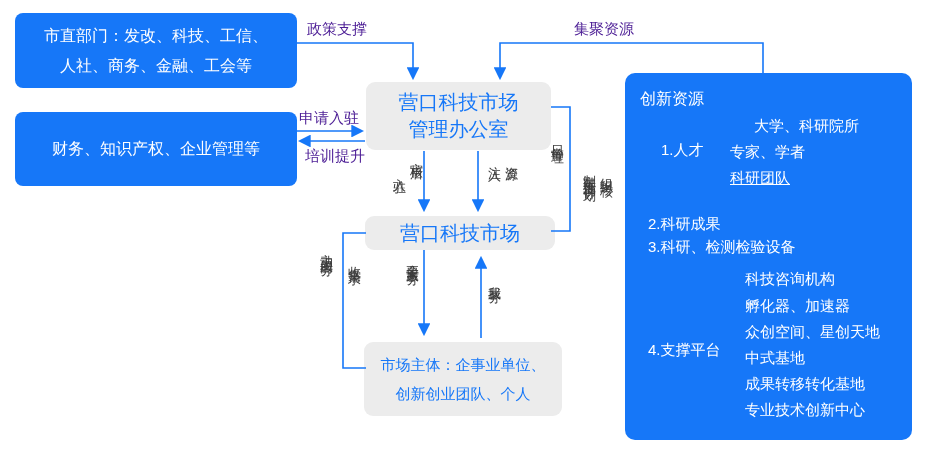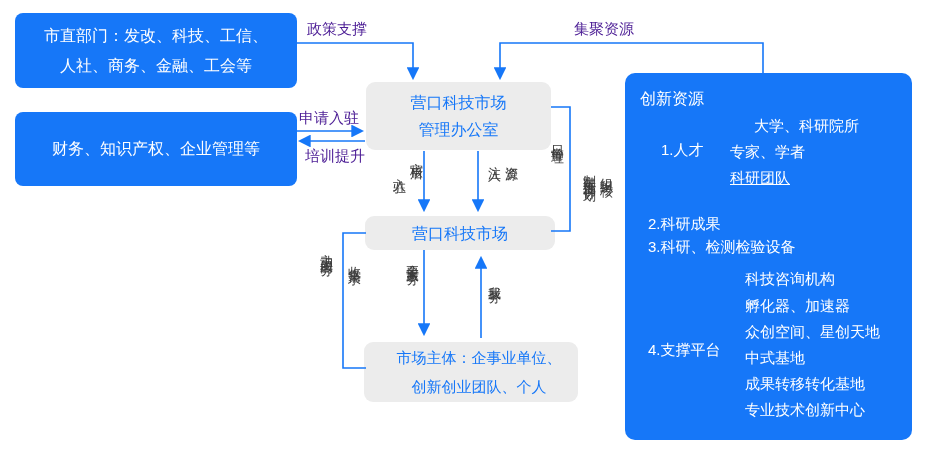--- a/index.html
+++ b/index.html
@@ -12,21 +12,21 @@
   
   .bluebox {
     position:absolute; background:#1677f8; border-radius:8px;
     color:#ffffff; font-weight:normal; font-size:16px; line-height:30px;
     display:flex; flex-direction:column; justify-content:center; align-items:center;
     text-align:center;
   }
   
   .graybox {
     position:absolute; background:#ececec; border-radius:9px;
-    color:#1677f8; font-size:16px; line-height:27px;
+    color:#1677f8; font-size:20px; line-height:27px;
     display:flex; flex-direction:column; justify-content:center; align-items:center;
     text-align:center;
   }
   
   .panel {
     position:absolute; left:625px; top:73px; width:287px; height:367px;
     background:#1677f8; border-radius:10px; color:#ffffff;
   }
   .panel .item { position:absolute; font-size:15px; line-height:16px; white-space:nowrap;text-align:right; }
   
@@ -59,21 +59,21 @@
 
   <div class="graybox" style="left:366px; top:82px; width:185px; height:68px;">
     <div>营口科技市场</div>
     <div>管理办公室</div>
   </div>
 
   <div class="graybox" style="left:365px; top:216px; width:190px; height:34px;">
     <div>营口科技市场</div>
   </div>
 
-  <div class="graybox" style="left:364px; top:342px; width:198px; height:60px; font-size:15px; line-height:29px;padding-left:16px;">
+  <div class="graybox" style="left:364px; top:342px; width:198px; height:74px; font-size:15px; line-height:29px;">
     <div>市场主体：企事业单位、</div>
     <div>创新创业团队、个人</div>
   </div>
 
   <svg class="wires" width="929" height="459" viewBox="0 0 929 459">
     <defs>
       <marker id="arr" viewBox="0 0 10 10" refX="6" refY="5" markerWidth="8" markerHeight="8" orient="auto-start-reverse">
         <path d="M0,0 L10,5 L0,10 z" fill="#1677f8"></path>
       </marker>
     </defs>

